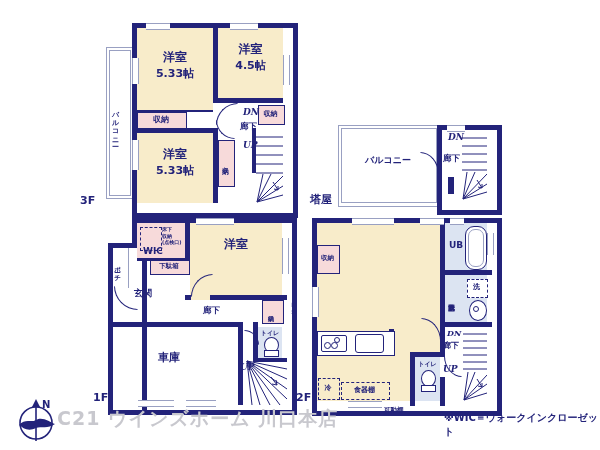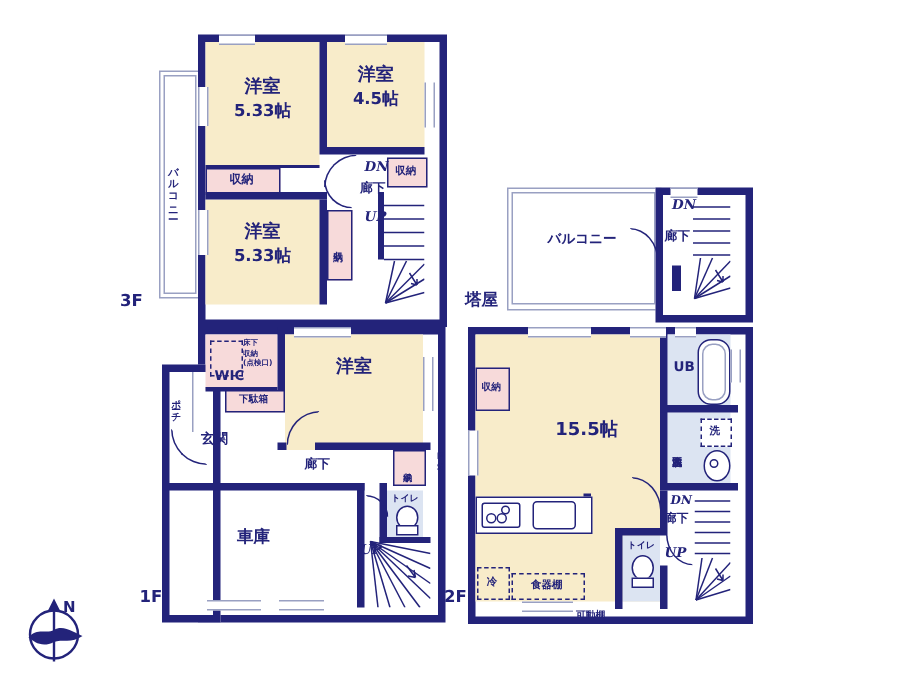--- a/index.html
+++ b/index.html
@@ -180,21 +180,20 @@
     </g>
   </svg>
   <div class="win h" style="left:196px;top:218px;width:38px;height:5px"></div>
   <div class="win v" style="left:282px;top:238px;width:5px;height:36px"></div>
   <div class="win h" style="left:138px;top:400px;width:36px;height:5px"></div>
   <div class="win h" style="left:186px;top:400px;width:30px;height:5px"></div>
   <div class="floorlab" style="left:93px;top:391px">1F</div>
 
   <div class="plan" style="left:312px;top:218px;width:180px;height:188px"></div>
   <div class="room cream" style="left:317px;top:223px;width:123px;height:178px"></div>
-  <div class="lab ctr" style="left:341px;top:279px;width:100px;height:15px;font-size:12px">15.5帖</div>
   <div class="room pink" style="left:317px;top:245px;width:21px;height:27px;z-index:2"></div>
   <div class="lab ctr" style="left:317px;top:246px;width:21px;height:25px;font-size:6.5px">収納</div>
 
   <div class="fixt-thin" style="left:317px;top:331px;width:76px;height:23px;border-color:var(--wall)"></div>
   <div class="fixt-thin" style="left:321px;top:335px;width:24px;height:15px;border-color:var(--wall);border-radius:2px"></div>
   <div class="abs circ" style="left:324px;top:342px;width:5px;height:5px;border:1px solid var(--wall);z-index:4"></div>
   <div class="abs circ" style="left:331px;top:342px;width:5px;height:5px;border:1px solid var(--wall);z-index:4"></div>
   <div class="abs circ" style="left:334px;top:337px;width:4px;height:4px;border:1px solid var(--wall);z-index:4"></div>
   <div class="fixt-thin" style="left:355px;top:334px;width:27px;height:17px;border-color:var(--wall);border-radius:3px"></div>
   <div class="wall" style="left:389px;top:329px;width:5px;height:27px"></div>
@@ -260,14 +259,16 @@
 
   <svg class="abs" style="left:12px;top:394px;z-index:5;color:var(--wall)" width="52" height="54" viewBox="0 0 52 54">
     <g stroke="currentColor" fill="none" stroke-width="1.6">
       <circle cx="24" cy="29" r="16"></circle>
       <line x1="24" y1="8" x2="24" y2="47"></line>
     </g>
     <polygon points="24,5 20,13 28,13" fill="currentColor"></polygon>
     <path d="M7,31 C13,24 19,29 24,26 C30,22 38,28 43,30 C36,35 29,32 24,34 C16,38 11,34 7,31 Z" fill="currentColor"></path>
     <text x="30" y="14" font-size="10" font-weight="bold" fill="currentColor">N</text>
   </svg>
+  <div id="watermark">C21 ウインズホーム 川口本店</div>
+  <div id="wic-note">※WIC＝ウォークインクローゼット</div>
 
 </div>
 
 </body></html>

